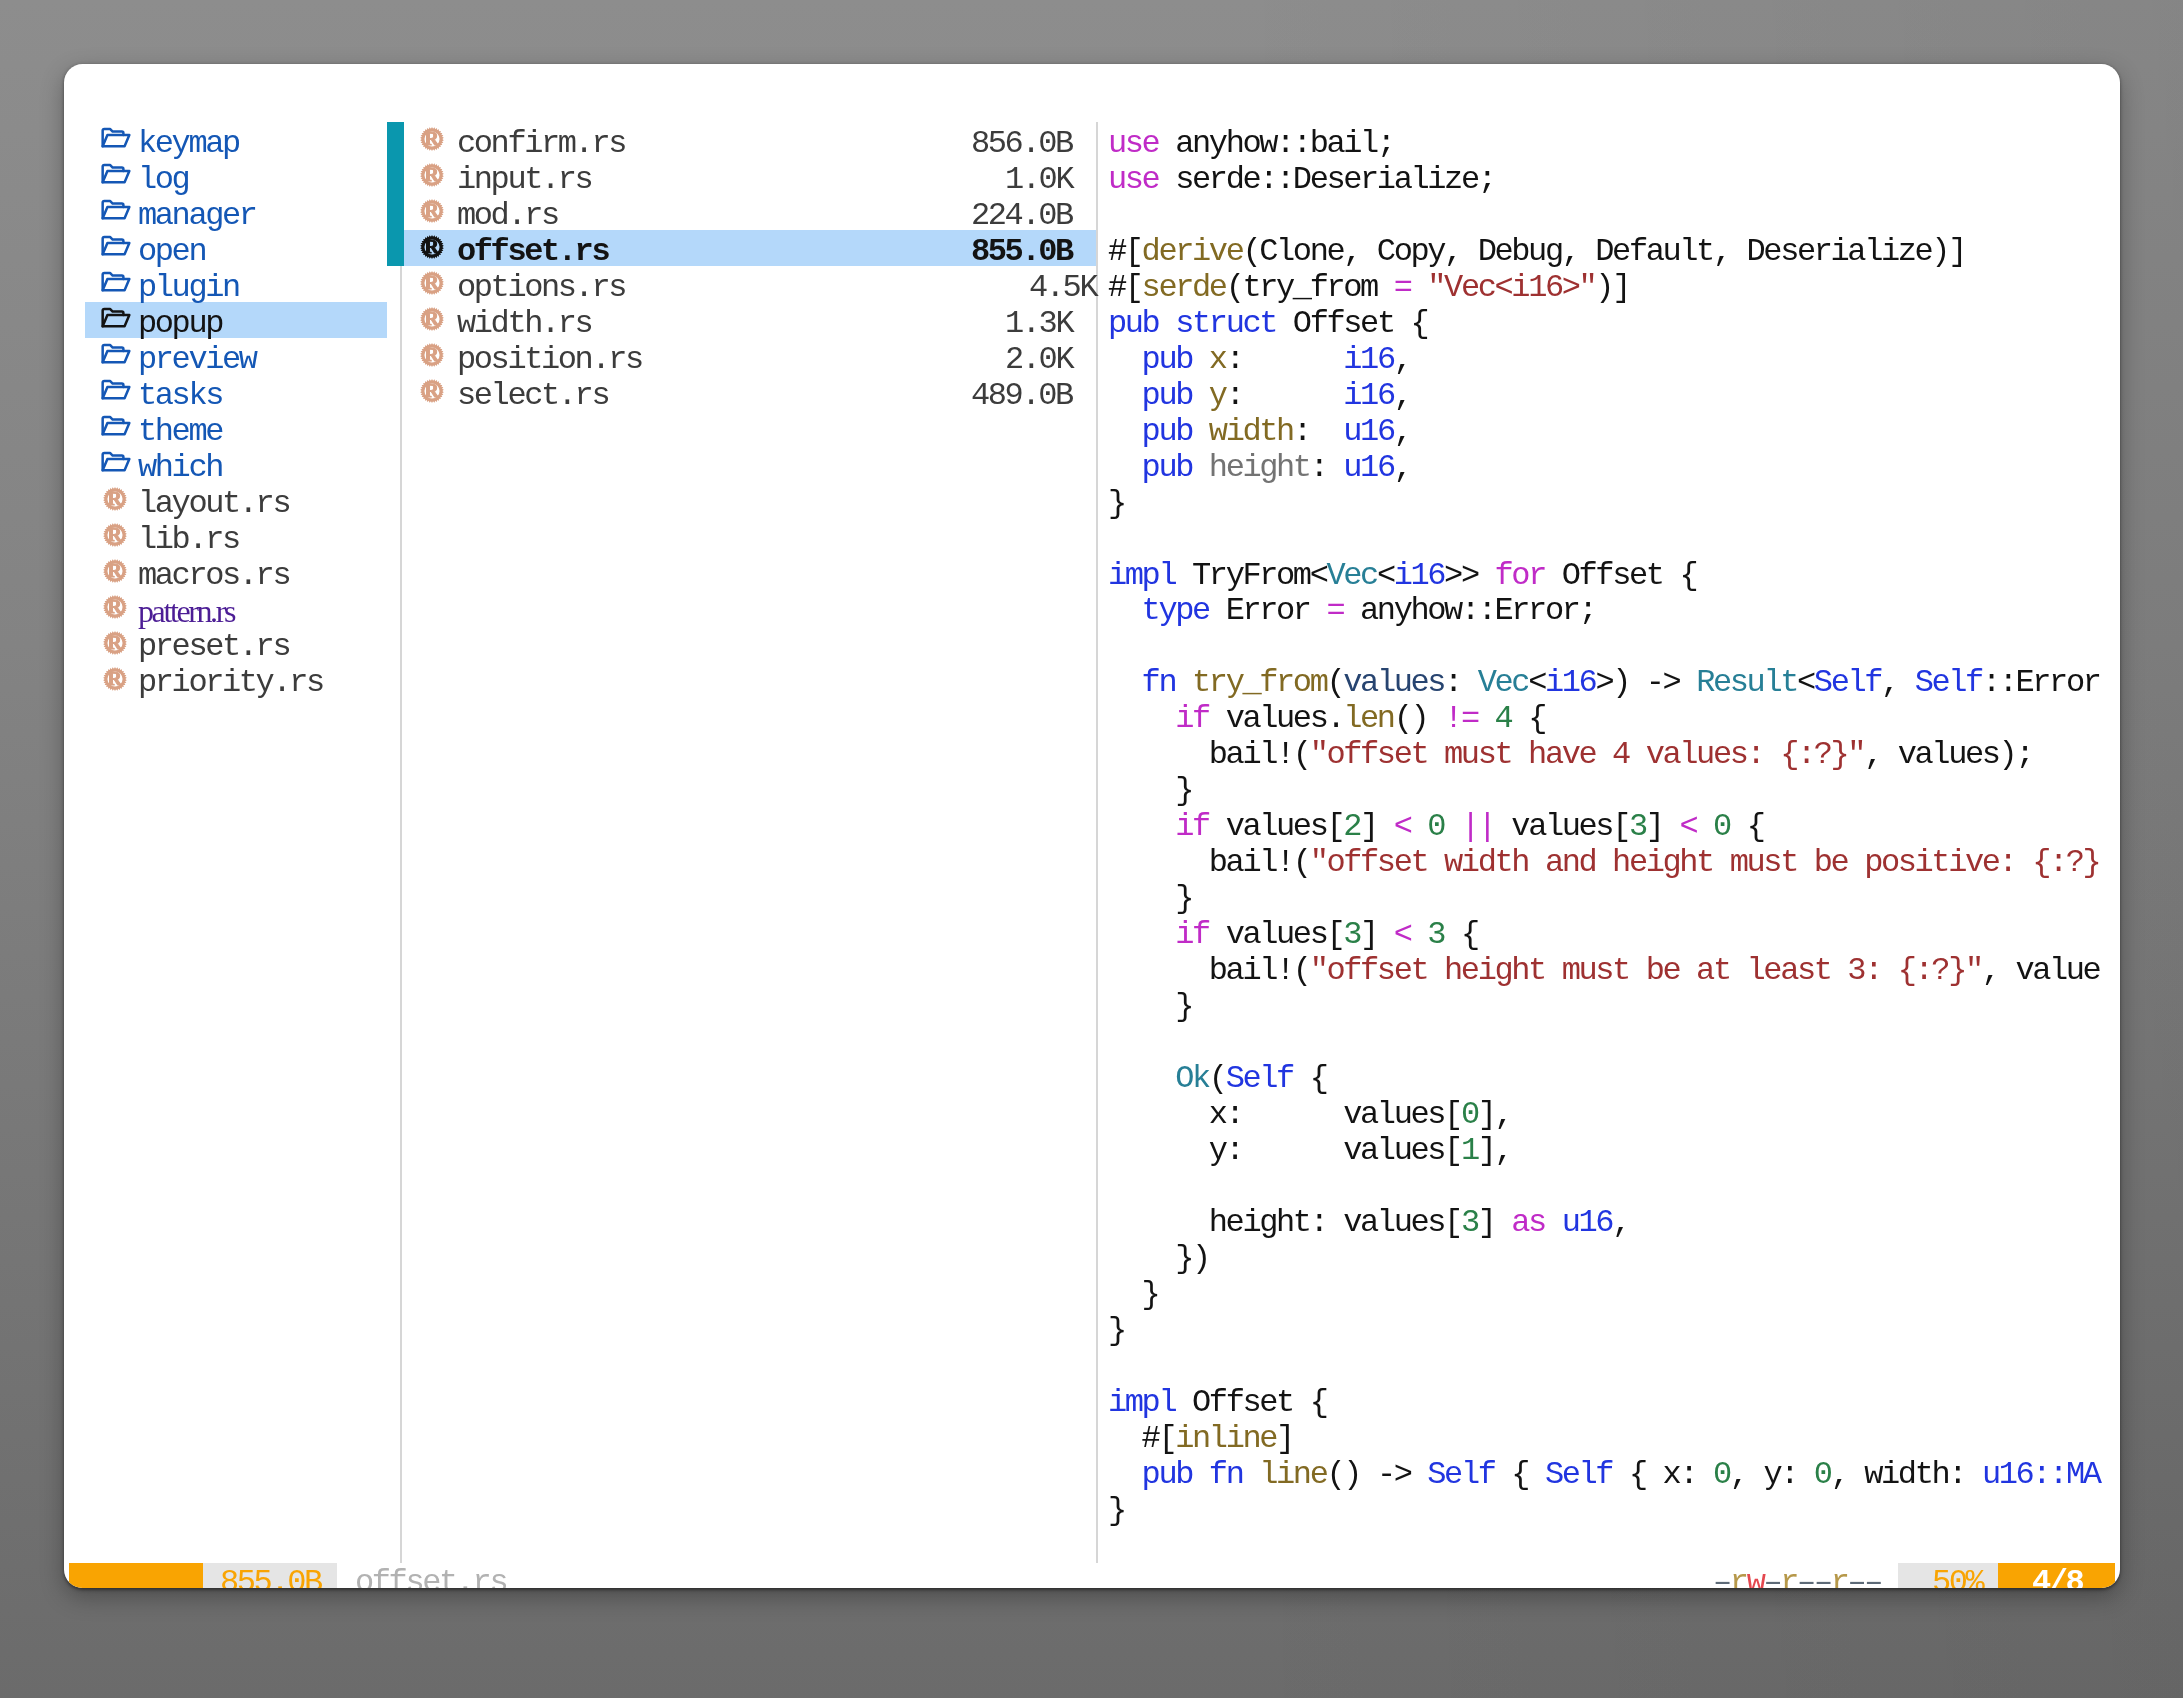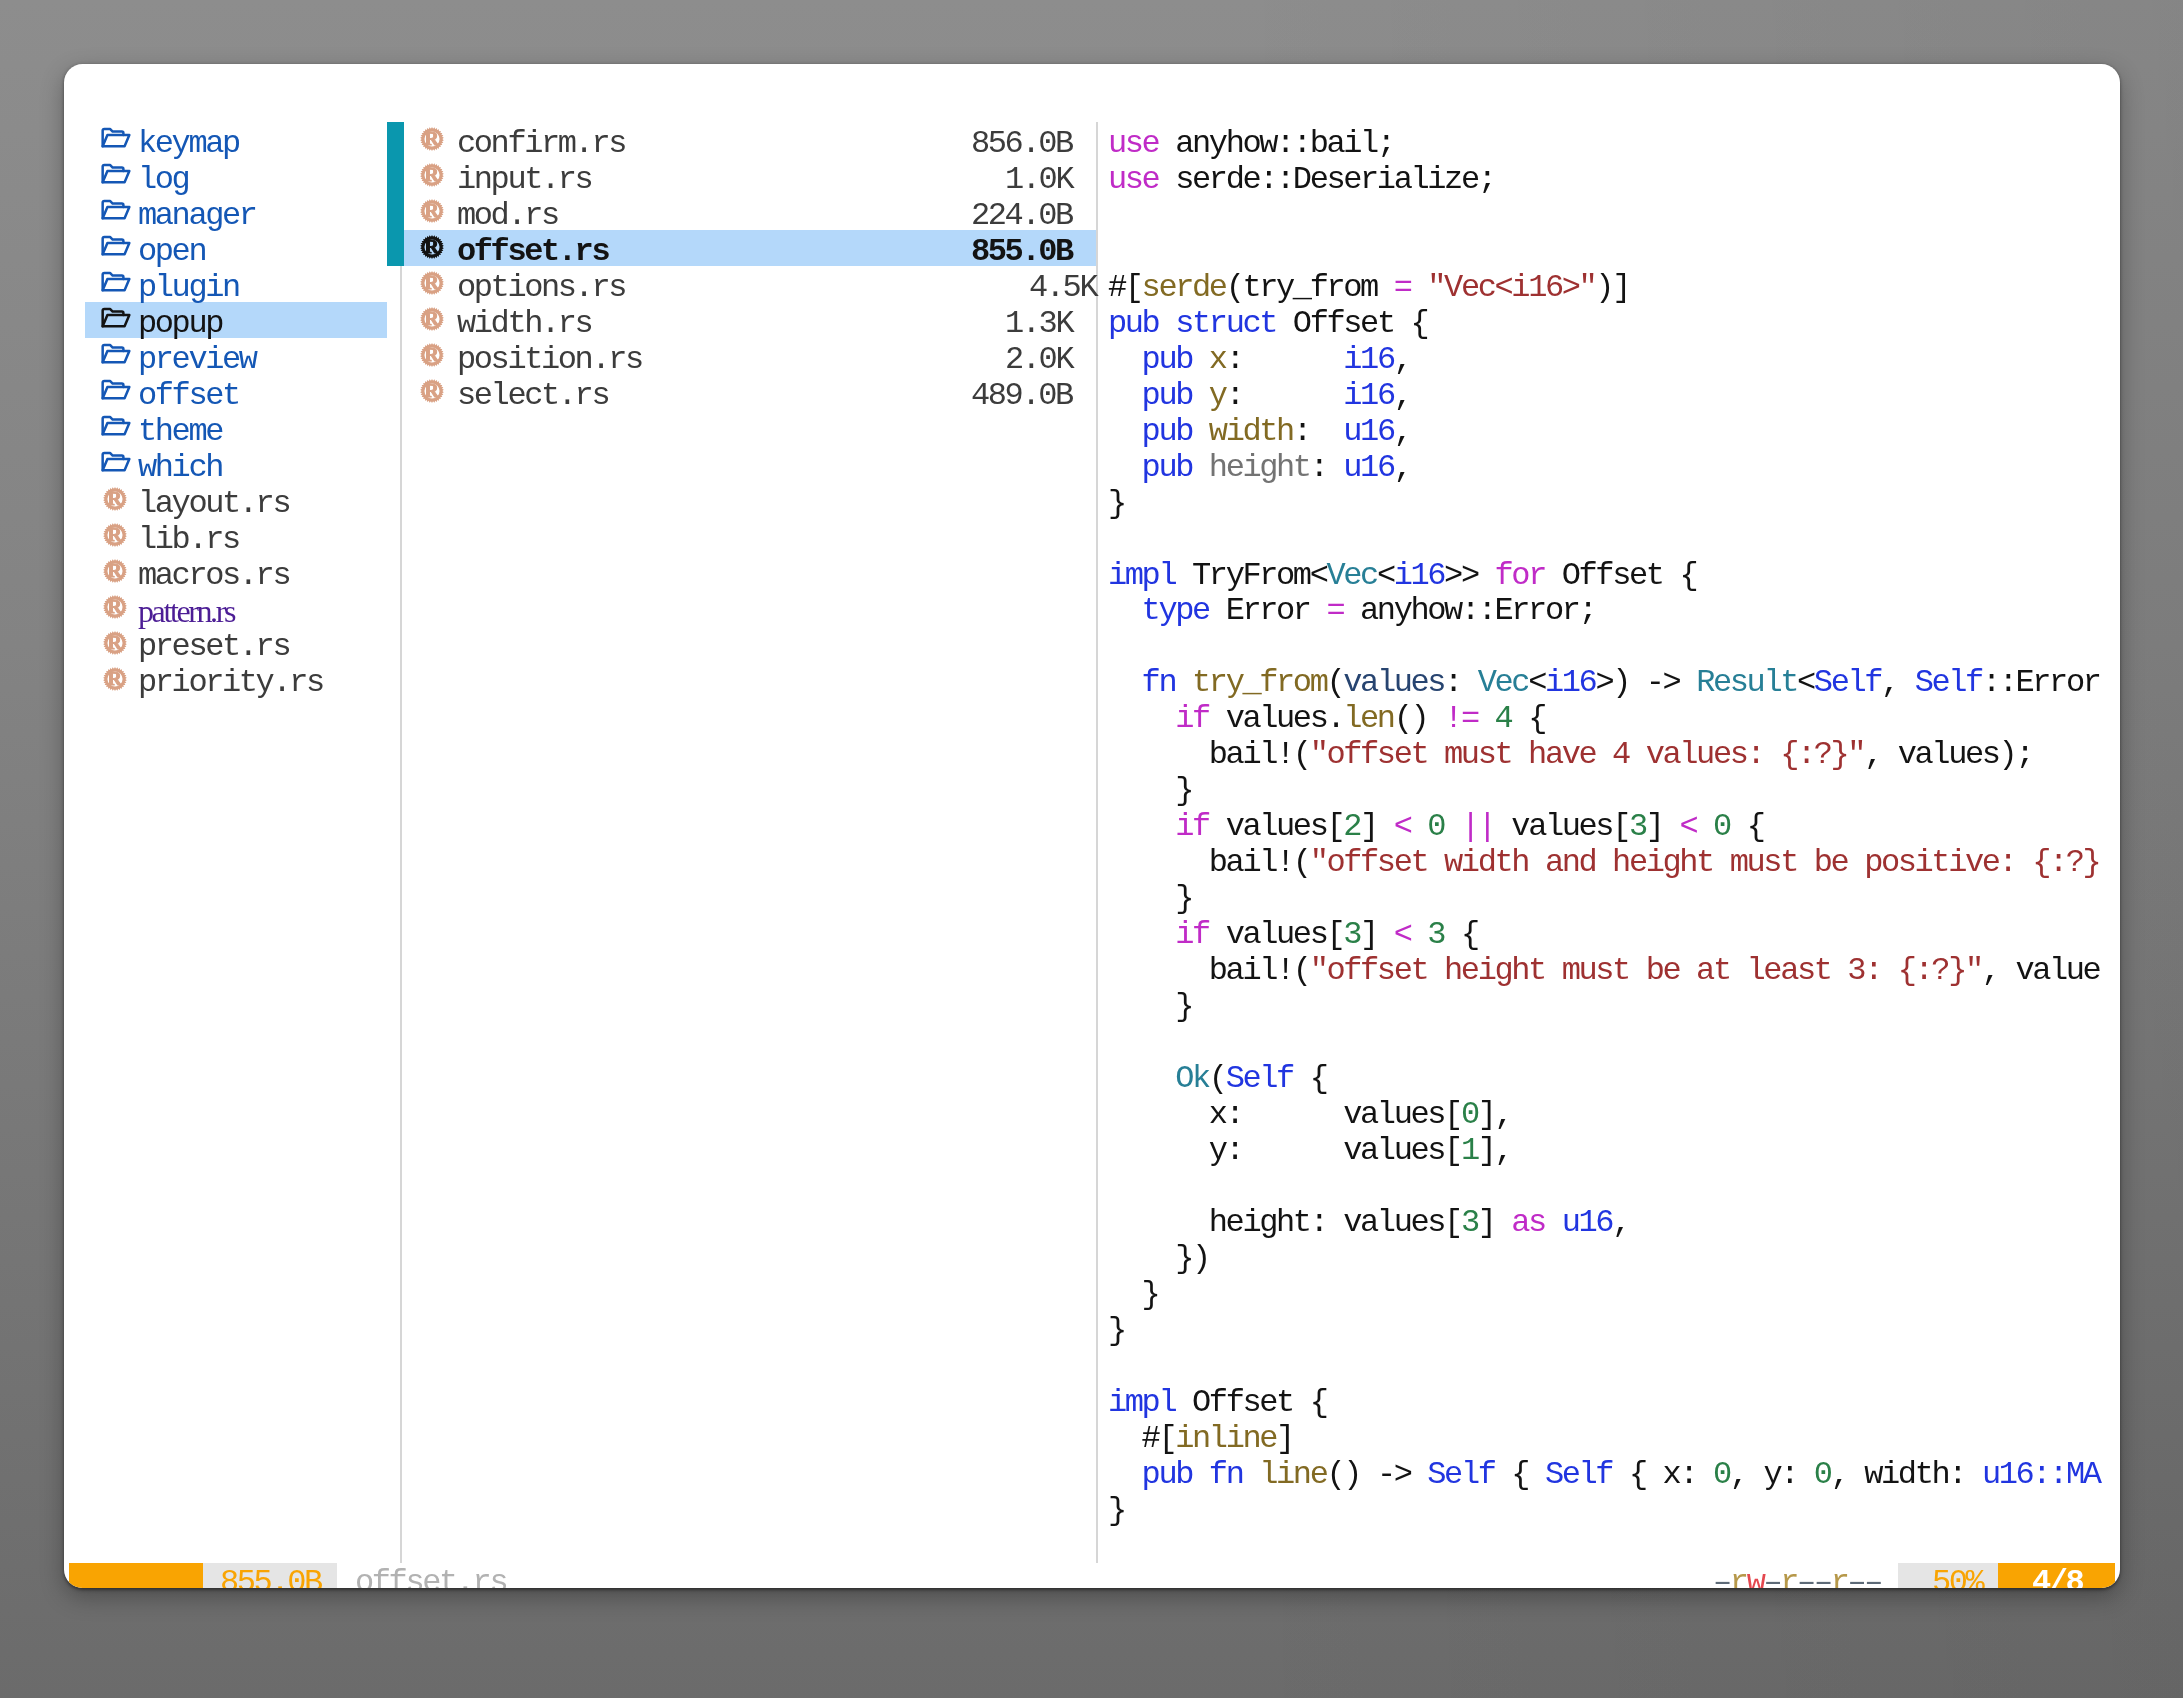--- a/index.html
+++ b/index.html
@@ -49,21 +49,21 @@
 <div class="t " style="left:74px;top:242px;color:#131313;">popup</div>
 <div class="i" style="left:37px;top:279px"><svg width="30" height="22" viewBox="0 0 36 26" fill="none" stroke="#1457b5" stroke-width="3" stroke-linejoin="round" stroke-linecap="round">
         <path d="M2 23 V4.1 Q2 2.1 4 2.1 H10.8 L14 5.3 H25 Q26.9 5.3 26.9 7.2 V9.4"></path>
         <path d="M2 23 L7.7 9.4 H34 L28.3 23 Z"></path>
       </svg></div>
 <div class="t " style="left:74px;top:278px;color:#1457b5;">preview</div>
 <div class="i" style="left:37px;top:315px"><svg width="30" height="22" viewBox="0 0 36 26" fill="none" stroke="#1457b5" stroke-width="3" stroke-linejoin="round" stroke-linecap="round">
         <path d="M2 23 V4.1 Q2 2.1 4 2.1 H10.8 L14 5.3 H25 Q26.9 5.3 26.9 7.2 V9.4"></path>
         <path d="M2 23 L7.7 9.4 H34 L28.3 23 Z"></path>
       </svg></div>
-<div class="t " style="left:74px;top:314px;color:#1457b5;">offset</div>
+<div class="t " style="left:74px;top:314px;color:#1457b5;">tasks</div>
 <div class="i" style="left:37px;top:351px"><svg width="30" height="22" viewBox="0 0 36 26" fill="none" stroke="#1457b5" stroke-width="3" stroke-linejoin="round" stroke-linecap="round">
         <path d="M2 23 V4.1 Q2 2.1 4 2.1 H10.8 L14 5.3 H25 Q26.9 5.3 26.9 7.2 V9.4"></path>
         <path d="M2 23 L7.7 9.4 H34 L28.3 23 Z"></path>
       </svg></div>
 <div class="t " style="left:74px;top:350px;color:#1457b5;">theme</div>
 <div class="i" style="left:37px;top:387px"><svg width="30" height="22" viewBox="0 0 36 26" fill="none" stroke="#1457b5" stroke-width="3" stroke-linejoin="round" stroke-linecap="round">
         <path d="M2 23 V4.1 Q2 2.1 4 2.1 H10.8 L14 5.3 H25 Q26.9 5.3 26.9 7.2 V9.4"></path>
         <path d="M2 23 L7.7 9.4 H34 L28.3 23 Z"></path>
       </svg></div>
 <div class="t " style="left:74px;top:386px;color:#1457b5;">which</div>
@@ -140,20 +140,21 @@
 <div class="t " style="left:393px;top:278px;color:#3c3c3c;">position.rs</div>
 <div class="t " style="left:941px;top:278px;color:#3c3c3c;">2.0K</div>
 <div class="i" style="left:356px;top:315px"><svg width="24" height="24" viewBox="0 0 28 28">
         <path d="M14.00 0.10 L15.25 2.07 L16.89 0.40 L17.71 2.59 L19.65 1.30 L20.00 3.61 L22.17 2.75 L22.03 5.08 L24.33 4.70 L23.71 6.95 L26.04 7.05 L24.96 9.12 L27.22 9.70 L25.74 11.51 L27.82 12.55 L26.00 14.00 L27.82 15.45 L25.74 16.49 L27.22 18.30 L24.96 18.88 L26.04 20.95 L23.71 21.05 L24.33 23.30 L22.03 22.92 L22.17 25.25 L20.00 24.39 L19.65 26.70 L17.71 25.41 L16.89 27.60 L15.25 25.93 L14.00 27.90 L12.75 25.93 L11.11 27.60 L10.29 25.41 L8.35 26.70 L8.00 24.39 L5.83 25.25 L5.97 22.92 L3.67 23.30 L4.29 21.05 L1.96 20.95 L3.04 18.88 L0.78 18.30 L2.26 16.49 L0.18 15.45 L2.00 14.00 L0.18 12.55 L2.26 11.51 L0.78 9.70 L3.04 9.12 L1.96 7.05 L4.29 6.95 L3.67 4.70 L5.97 5.08 L5.83 2.75 L8.00 3.61 L8.35 1.30 L10.29 2.59 L11.11 0.40 L12.75 2.07 Z M14 5.2 A8.8 8.8 0 1 0 14 22.8 A8.8 8.8 0 1 0 14 5.2 Z" fill="#d9a184" fill-rule="evenodd"></path>
         <text x="13.6" y="20.8" font-family="Liberation Serif" font-weight="bold" font-size="23" fill="#d9a184" stroke="#d9a184" stroke-width="1.15" text-rendering="geometricPrecision" text-anchor="middle">R</text>
       </svg></div>
 <div class="t " style="left:393px;top:314px;color:#3c3c3c;">select.rs</div>
 <div class="t " style="left:907px;top:314px;color:#3c3c3c;">489.0B</div>
 <div class="t" style="left:1044px;top:62px"><span style="color:#c02bc7">use</span><span style="color:#131313"> anyhow::bail;</span></div>
 <div class="t" style="left:1044px;top:98px"><span style="color:#c02bc7">use</span><span style="color:#131313"> serde::Deserialize;</span></div>
+<div class="t" style="left:1044px;top:170px"><span style="color:#131313">#[</span><span style="color:#826a23">derive</span><span style="color:#131313">(Clone, Copy, Debug, Default, Deserialize)]</span></div>
 <div class="t" style="left:1044px;top:206px"><span style="color:#131313">#[</span><span style="color:#826a23">serde</span><span style="color:#131313">(try_from </span><span style="color:#c02bc7">=</span><span style="color:#131313"> </span><span style="color:#9e3131">"Vec&lt;i16&gt;"</span><span style="color:#131313">)]</span></div>
 <div class="t" style="left:1044px;top:242px"><span style="color:#2135e0">pub</span><span style="color:#131313"> </span><span style="color:#2135e0">struct</span><span style="color:#131313"> Offset {</span></div>
 <div class="t" style="left:1044px;top:278px"><span style="color:#131313">  </span><span style="color:#2135e0">pub</span><span style="color:#131313"> </span><span style="color:#826a23">x</span><span style="color:#131313">:      </span><span style="color:#2135e0">i16</span><span style="color:#131313">,</span></div>
 <div class="t" style="left:1044px;top:314px"><span style="color:#131313">  </span><span style="color:#2135e0">pub</span><span style="color:#131313"> </span><span style="color:#826a23">y</span><span style="color:#131313">:      </span><span style="color:#2135e0">i16</span><span style="color:#131313">,</span></div>
 <div class="t" style="left:1044px;top:350px"><span style="color:#131313">  </span><span style="color:#2135e0">pub</span><span style="color:#131313"> </span><span style="color:#826a23">width</span><span style="color:#131313">:  </span><span style="color:#2135e0">u16</span><span style="color:#131313">,</span></div>
 <div class="t" style="left:1044px;top:386px"><span style="color:#131313">  </span><span style="color:#2135e0">pub</span><span style="color:#131313"> </span><span style="color:#737373">height</span><span style="color:#131313">: </span><span style="color:#2135e0">u16</span><span style="color:#131313">,</span></div>
 <div class="t" style="left:1044px;top:422px"><span style="color:#131313">}</span></div>
 <div class="t" style="left:1044px;top:494px"><span style="color:#2135e0">impl</span><span style="color:#131313"> TryFrom&lt;</span><span style="color:#277f96">Vec</span><span style="color:#131313">&lt;</span><span style="color:#2135e0">i16</span><span style="color:#131313">&gt;&gt; </span><span style="color:#c02bc7">for</span><span style="color:#131313"> Offset {</span></div>
 <div class="t" style="left:1044px;top:529px"><span style="color:#131313">  </span><span style="color:#2135e0">type</span><span style="color:#131313"> Error </span><span style="color:#c02bc7">=</span><span style="color:#131313"> anyhow::Error;</span></div>
 <div class="t" style="left:1044px;top:601px"><span style="color:#131313">  </span><span style="color:#2135e0">fn</span><span style="color:#131313"> </span><span style="color:#826a23">try_from</span><span style="color:#131313">(</span><span style="color:#274470">values</span><span style="color:#131313">: </span><span style="color:#277f96">Vec</span><span style="color:#131313">&lt;</span><span style="color:#2135e0">i16</span><span style="color:#131313">&gt;) -&gt; </span><span style="color:#277f96">Result</span><span style="color:#131313">&lt;</span><span style="color:#2135e0">Self</span><span style="color:#131313">, </span><span style="color:#2135e0">Self</span><span style="color:#131313">::Error</span></div>

